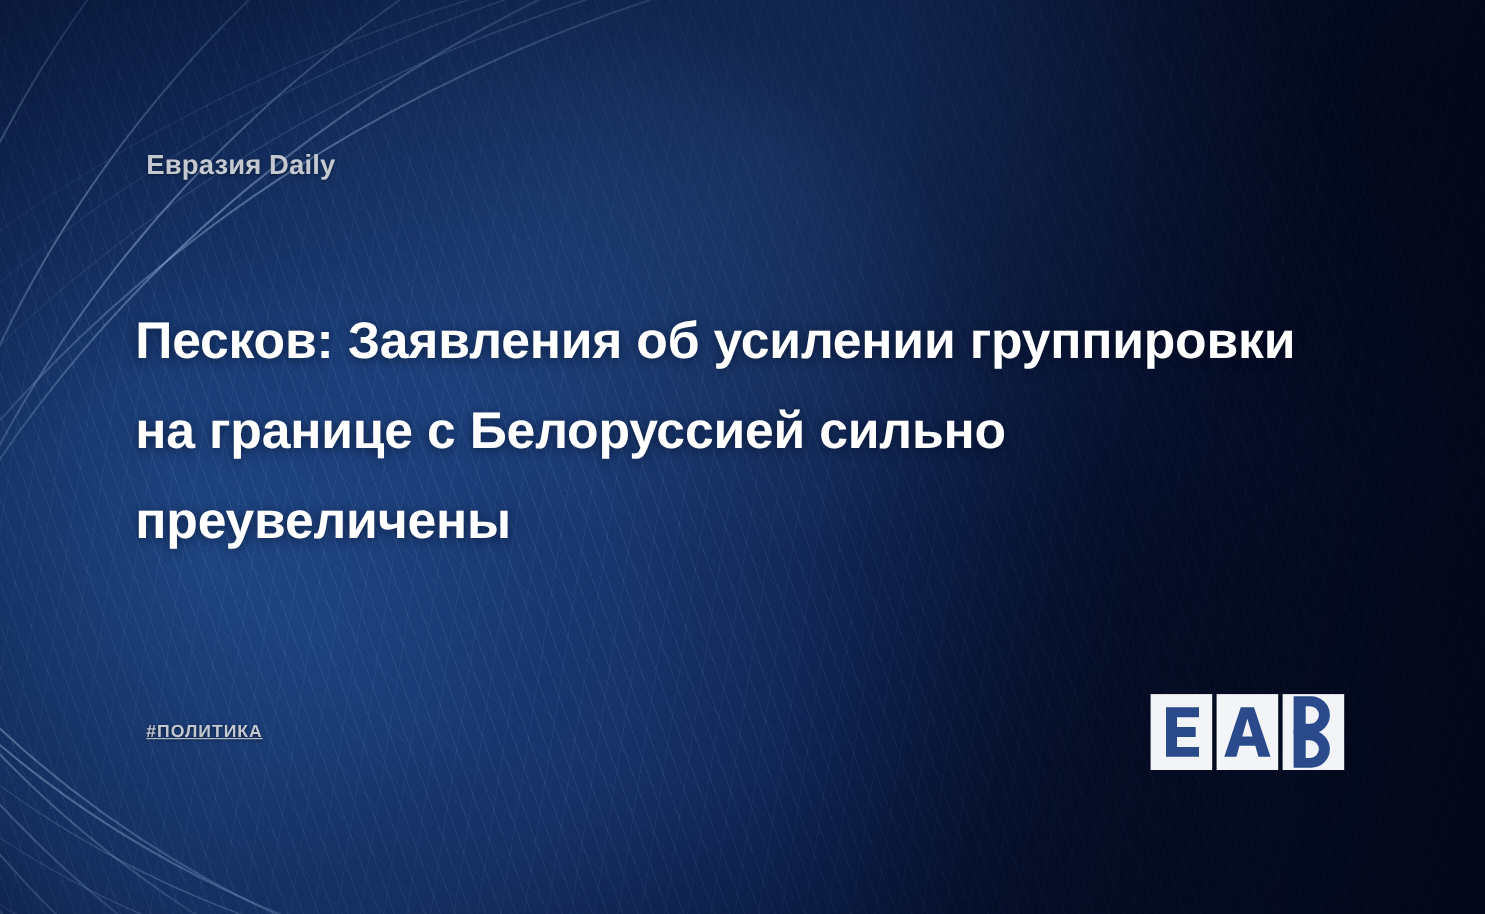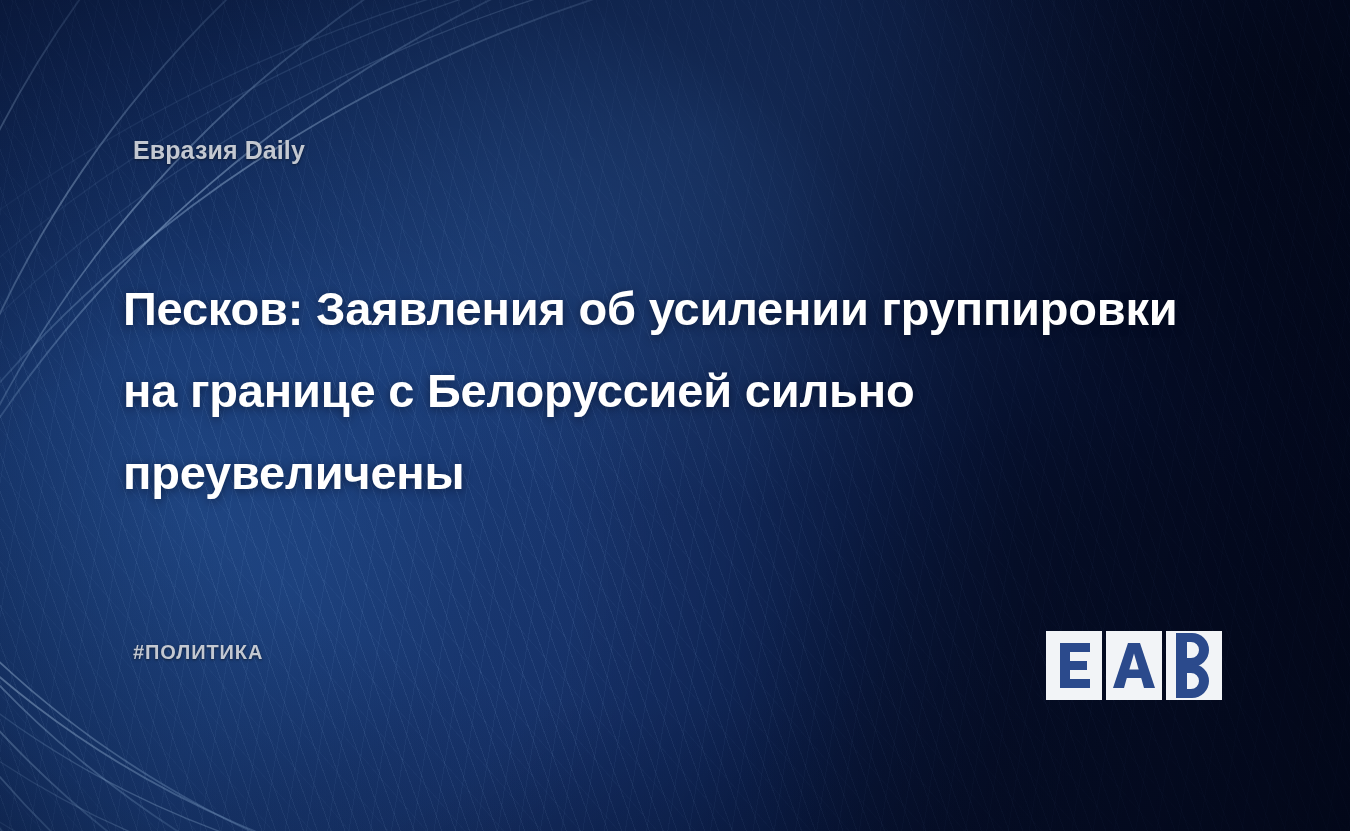--- a/index.html
+++ b/index.html
@@ -126,27 +126,28 @@
     font-weight: bold;
     line-height: 82px;
     letter-spacing: -0.2px;
     color: #ffffff;
     text-shadow: 0 2px 10px rgba(2,10,30,0.55);
   }
 
   .tag {
     position: absolute;
     left: 133px;
-    top: 641px;
-    font-size: 20px;
+    top: 657px;
+    font-size: 16px;
     font-weight: bold;
     letter-spacing: 0.9px;
     color: #c3c8d1;
     text-shadow: 0 1px 3px rgba(0,0,0,0.5);
     white-space: nowrap;
+    text-decoration: underline;
   }
 
   
   .mark {
     position: absolute;
     left: 1046px;
     top: 631px;
     display: flex;
     gap: 4px;
   }

